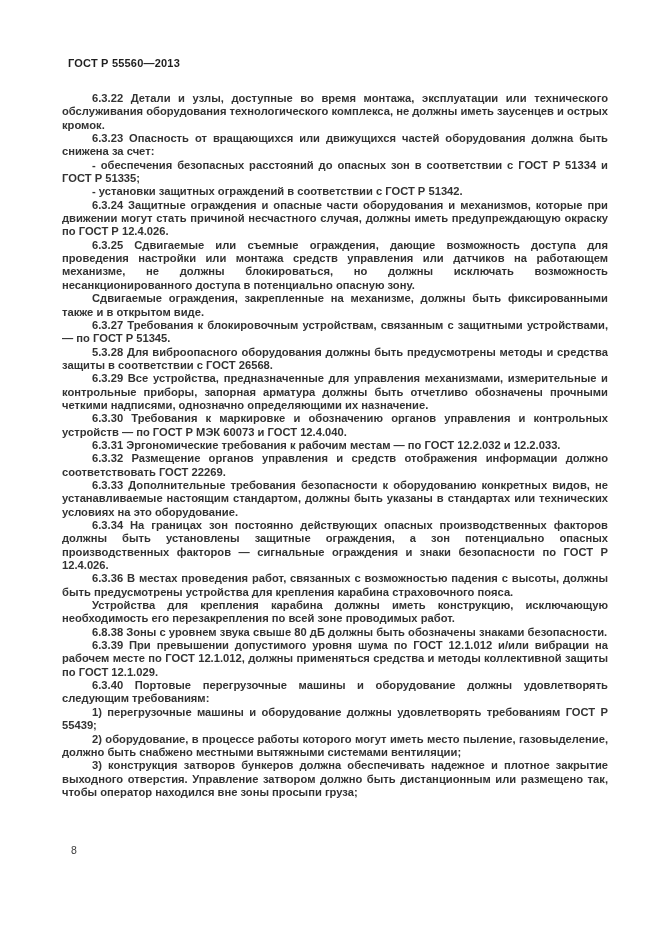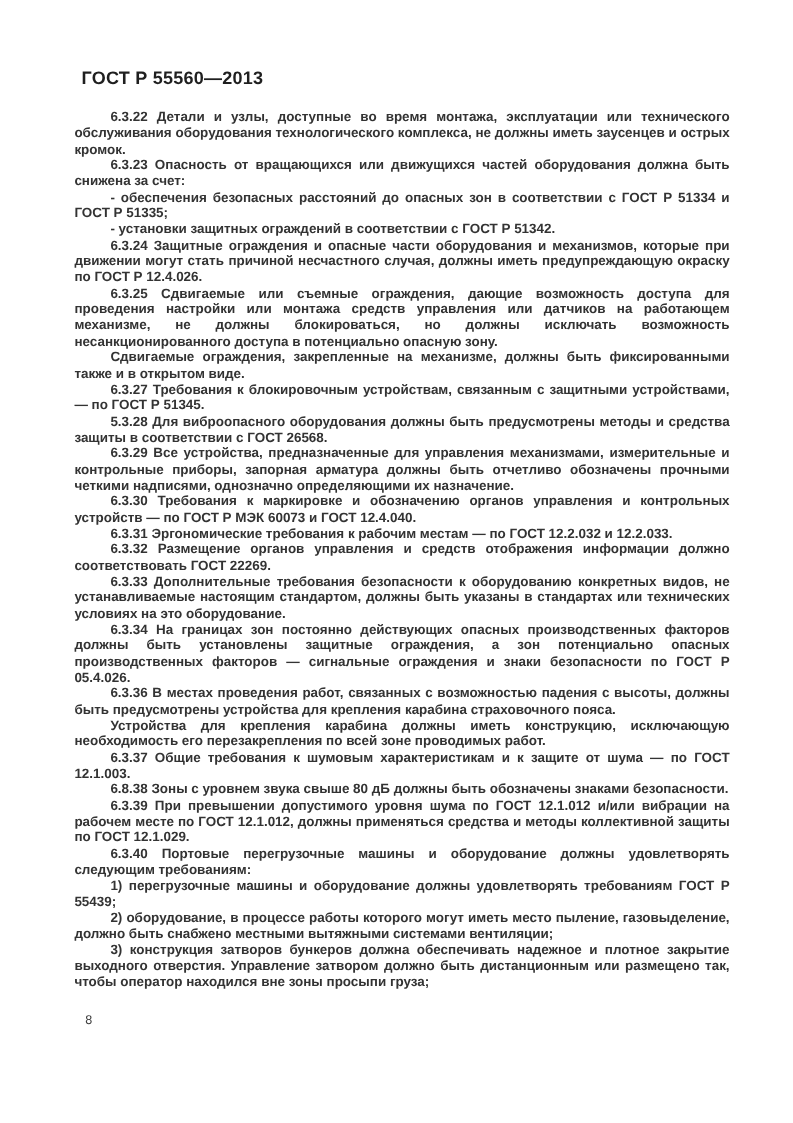--- a/index.html
+++ b/index.html
@@ -15,21 +15,21 @@
     position: absolute;
     left: 0; top: 0;
     width: 661px;
     height: 936px;
     background: #ffffff;
   }
   .doc-header {
     position: absolute;
     left: 68px;
     top: 57px;
-    font-size: 15px;
+    font-size: 11px;
     font-weight: bold;
     color: #1f1f1f;
     letter-spacing: 0.2px;
   }
   .content {
     position: absolute;
     left: 62px;
     top: 92px;
     width: 546px;
     font-size: 11.2px;
@@ -65,24 +65,23 @@
     <p>6.3.24  Защитные ограждения и опасные части оборудования и механизмов, которые при движении могут стать причиной несчастного случая, должны иметь предупреждающую окраску по ГОСТ Р 12.4.026.</p>
     <p>6.3.25  Сдвигаемые или съемные ограждения, дающие возможность доступа для проведения настройки или монтажа средств управления или датчиков на работающем механизме, не должны блокироваться, но должны исключать возможность несанкционированного доступа в потенциально опасную зону.</p>
     <p>Сдвигаемые ограждения, закрепленные на механизме, должны быть фиксированными также и в открытом виде.</p>
     <p>6.3.27  Требования к блокировочным устройствам, связанным с защитными устройствами, — по ГОСТ Р 51345.</p>
     <p>5.3.28  Для виброопасного оборудования должны быть предусмотрены методы и средства защиты в соответствии с ГОСТ 26568.</p>
     <p>6.3.29  Все устройства, предназначенные для управления механизмами, измерительные и контрольные приборы, запорная арматура должны быть отчетливо обозначены прочными четкими надписями, однозначно определяющими их назначение.</p>
     <p>6.3.30  Требования к маркировке и обозначению органов управления и контрольных устройств — по ГОСТ Р МЭК 60073 и ГОСТ 12.4.040.</p>
     <p>6.3.31  Эргономические требования к рабочим местам — по ГОСТ 12.2.032 и 12.2.033.</p>
     <p>6.3.32  Размещение органов управления и средств отображения информации должно соответствовать ГОСТ 22269.</p>
     <p>6.3.33  Дополнительные требования безопасности к оборудованию конкретных видов, не устанавливаемые настоящим стандартом, должны быть указаны в стандартах или технических условиях на это оборудование.</p>
-    <p>6.3.34  На границах зон постоянно действующих опасных производственных факторов должны быть установлены защитные ограждения, а зон потенциально опасных производственных факторов — сигнальные ограждения и знаки безопасности по ГОСТ Р 05.4.026.</p>
+    <p>6.3.34  На границах зон постоянно действующих опасных производственных факторов должны быть установлены защитные ограждения, а зон потенциально опасных производственных факторов — сигнальные ограждения и знаки безопасности по ГОСТ Р 12.4.026.</p>
     <p>6.3.36  В местах проведения работ, связанных с возможностью падения с высоты, должны быть предусмотрены устройства для крепления карабина страховочного пояса.</p>
     <p>Устройства для крепления карабина должны иметь конструкцию, исключающую необходимость его перезакрепления по всей зоне проводимых работ.</p>
-    <p>6.3.37  Общие требования к шумовым характеристикам и к защите от шума — по ГОСТ 12.1.003.</p>
     <p>6.8.38  Зоны с уровнем звука свыше 80 дБ должны быть обозначены знаками безопасности.</p>
     <p>6.3.39  При превышении допустимого уровня шума по ГОСТ 12.1.012 и/или вибрации на рабочем месте по ГОСТ 12.1.012, должны применяться средства и методы коллективной защиты по ГОСТ 12.1.029.</p>
     <p>6.3.40  Портовые перегрузочные машины и оборудование должны удовлетворять следующим требованиям:</p>
     <p>1)  перегрузочные машины и оборудование должны удовлетворять требованиям ГОСТ Р 55439;</p>
     <p>2)  оборудование, в процессе работы которого могут иметь место пыление, газовыделение, должно быть снабжено местными вытяжными системами вентиляции;</p>
     <p>3)  конструкция затворов бункеров должна обеспечивать надежное и плотное закрытие выходного отверстия. Управление затвором должно быть дистанционным или размещено так, чтобы оператор находился вне зоны просыпи груза;</p>
   </div>
 
   <div class="page-number">8</div>
 

